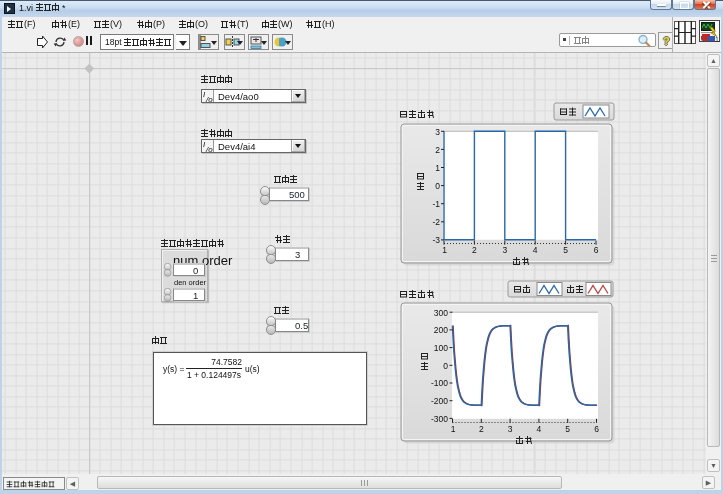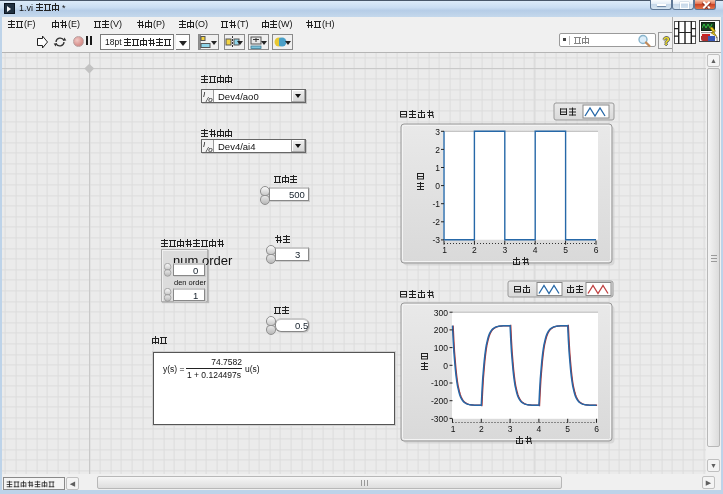--- a/index.html
+++ b/index.html
@@ -81,21 +81,21 @@
 .ioicon span{display:block;margin-left:3px;margin-top:-3px;}
 .iotext{position:absolute;left:16px;top:1px;font-size:9.5px;color:#111;}
 .iodd{position:absolute;right:0;top:0;width:14px;height:12px;background:linear-gradient(#f0f0f0,#d4d4d4);border-left:1px solid #a0a0a0;box-shadow:inset -1px -1px 0 #a8a8a8, inset 1px 1px 0 #ffffff;}
 .iodd b{position:absolute;left:3px;top:4px;width:0;height:0;border-left:3.5px solid transparent;border-right:3.5px solid transparent;border-top:4.5px solid #111;}
 .numfield{position:absolute;height:14px;background:#fff;border:1px solid #888;border-top:2px solid #c8c8c8;font-size:9.5px;line-height:11px;color:#15202b;padding-left:19px;box-shadow:1px 1px 0 #cccccc;}
 .spin{position:absolute;width:9px;height:18px;}
 .spin:before{content:"";position:absolute;left:0;top:0;width:8px;height:8px;background:linear-gradient(#fafafa,#c8c8c8);border:1px solid #909090;border-radius:50% 50% 40% 40%;}
 .spin:after{content:"";position:absolute;left:0;top:9px;width:8px;height:8px;background:linear-gradient(#e8e8e8,#b8b8b8);border:1px solid #909090;border-radius:40% 40% 50% 50%;}
 .spsmall{transform:scale(0.72);transform-origin:0 0;}
 #cluster{position:absolute;left:159px;top:196px;width:47px;height:53px;background:#dcdcdc;border:1px solid #b0b0b0;box-shadow:inset 1px 1px 0 #f0f0f0, 1px 1px 1px #bbb;}
-#modelbox{position:absolute;left:151px;top:299px;width:242px;height:73px;background:#fff;border:1px solid #555;box-shadow:0 0 0 1px #d0d0d0;font-size:8.5px;color:#111;}
+#modelbox{position:absolute;left:151px;top:299px;width:214px;height:73px;background:#fff;border:1px solid #555;box-shadow:0 0 0 1px #d0d0d0;font-size:8.5px;color:#111;}
 </style>
 </head>
 <body>
 <div id="win">
   <div id="title"></div>
   <div id="ticon"></div>
   <div id="ttext">1.vi <span class="cg ga"></span><span class="cg gb"></span><span class="cg gc"></span> *</div>
   <div class="cap" id="bmin"></div>
   <div class="cap" id="bmax"></div>
   <div class="cap" id="bclose"></div>
@@ -242,21 +242,21 @@
       <div class="spin spsmall" style="left:2px;top:38px;"></div>
       <div class="numfield" style="left:11px;top:38px;width:32px;height:13px;line-height:11px;">1</div>
     </div>
 
     <div class="lab" style="left:273px;top:182px;"><i class="cg gd"></i><i class="cg ga"></i></div>
     <div class="spin" style="left:264px;top:192px;"></div>
     <div class="numfield" style="left:273px;top:194px;width:34px;">3</div>
 
     <div class="lab" style="left:272px;top:253px;"><i class="cg gb"></i><i class="cg ga"></i></div>
     <div class="spin" style="left:264px;top:263px;"></div>
-    <div class="numfield" style="left:273px;top:265px;width:34px;border-radius:6px;">0.5</div>
+    <div class="numfield" style="left:273px;top:265px;width:34px;">0.5</div>
 
     <div class="lab" style="left:150px;top:283px;"><i class="cg gc"></i><i class="cg gb"></i></div>
     <div id="modelbox">
       <span style="position:absolute;left:9px;top:11px;">y(s) =</span>
       <span style="position:absolute;left:32px;top:4px;width:56px;text-align:right;border-bottom:1px solid #222;padding-bottom:1px;">74.7582</span>
       <span style="position:absolute;left:32px;top:17px;width:56px;text-align:center;white-space:nowrap;">1 + 0.124497s</span>
       <span style="position:absolute;left:91px;top:11px;">u(s)</span>
     </div>
 
     <svg id="charts" width="704" height="421" style="position:absolute;left:0;top:0;">

